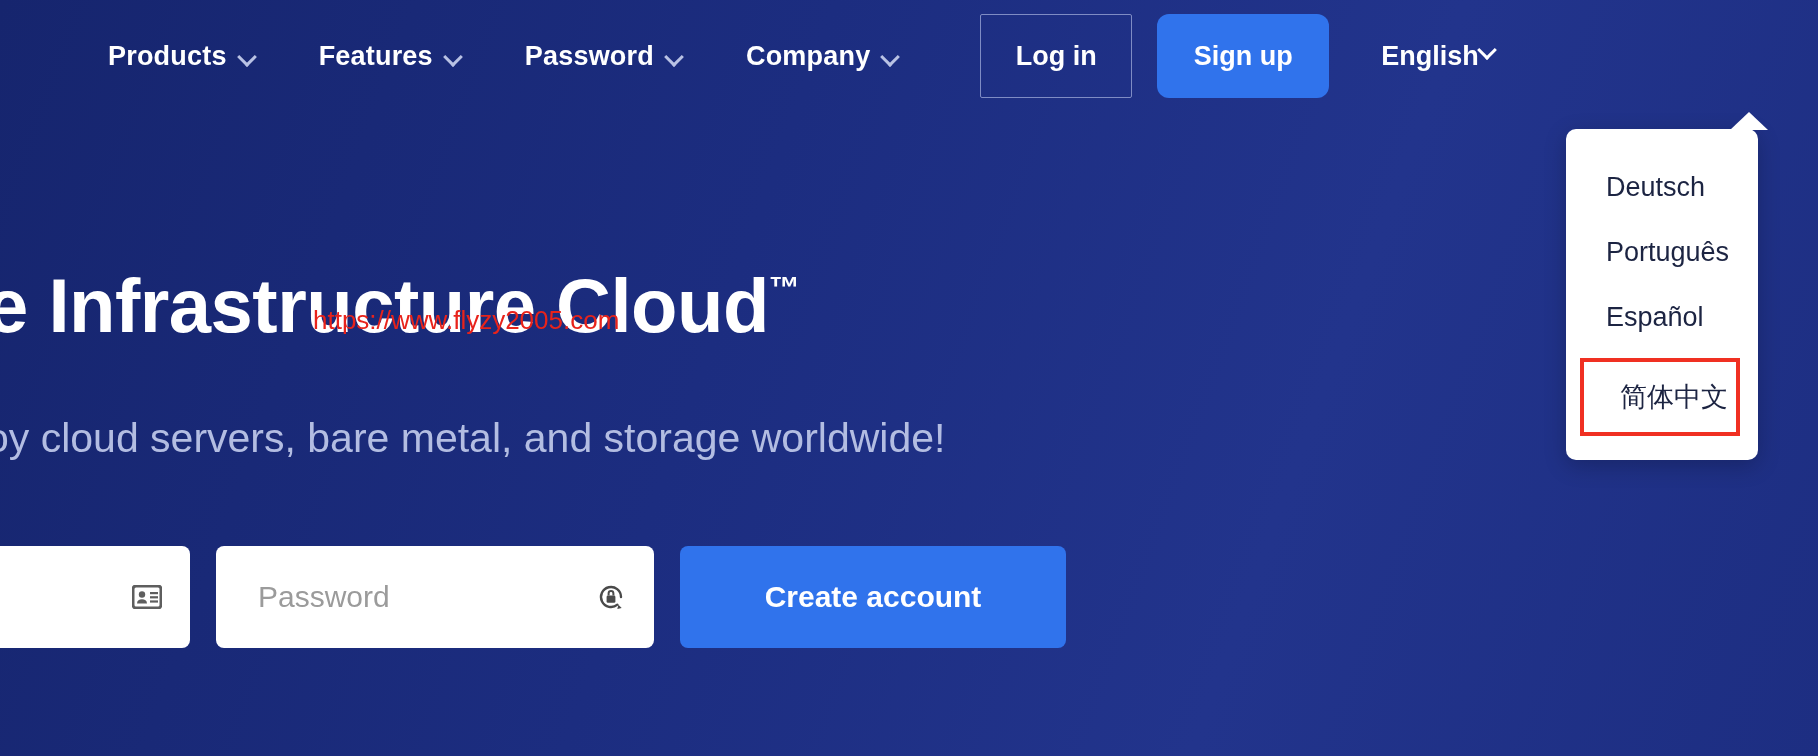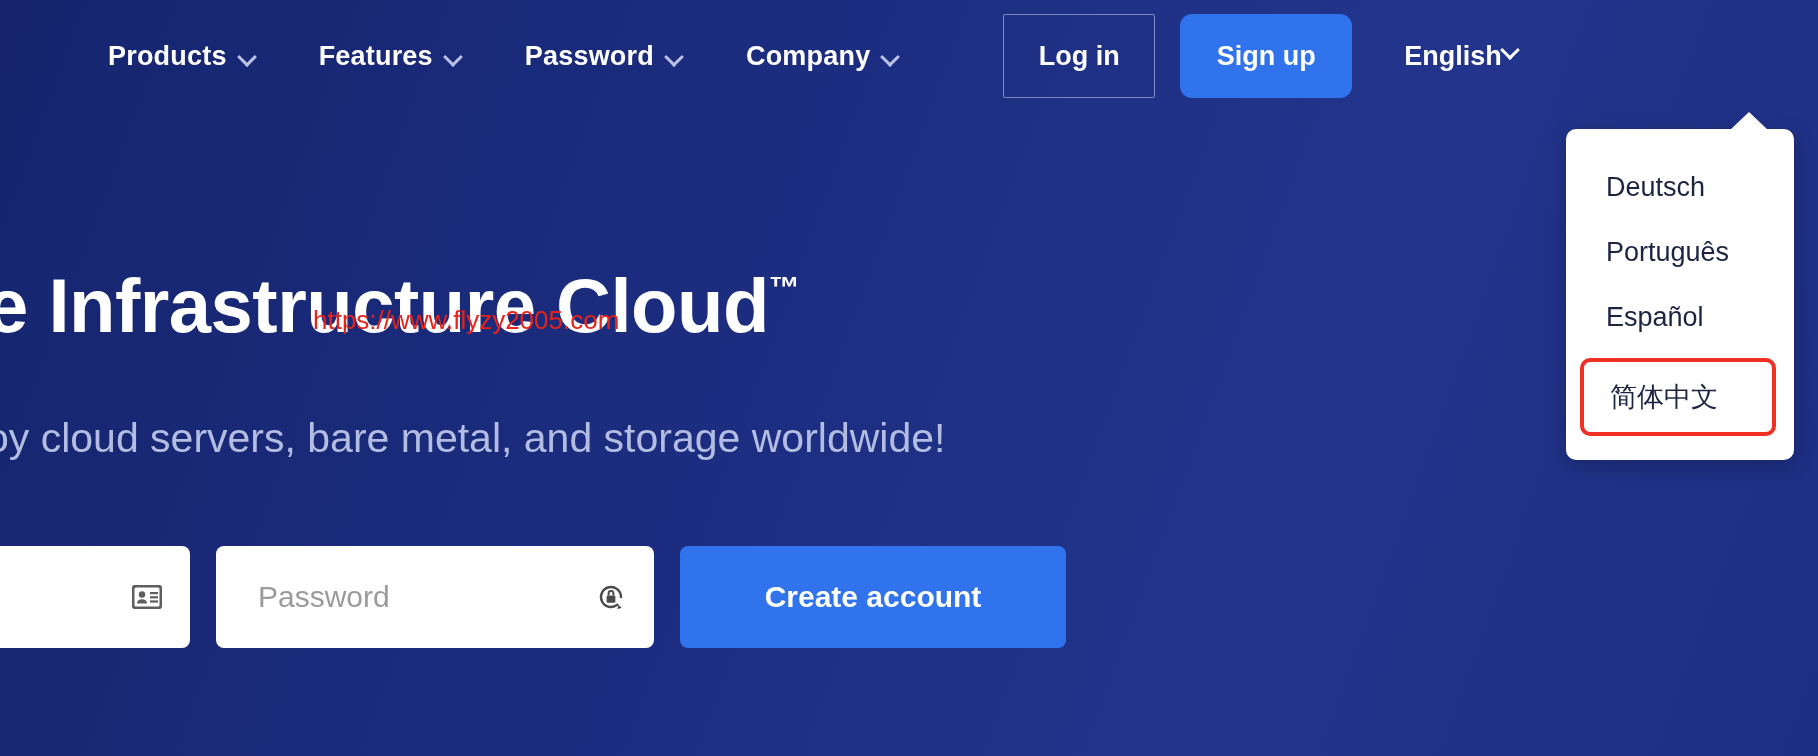--- a/index.html
+++ b/index.html
@@ -60,21 +60,21 @@
     transform: rotate(45deg);
   }
   .chev.bright::before {
     border-right-color: #ffffff;
     border-bottom-color: #ffffff;
   }
 
   .nav-actions {
     display: flex;
     align-items: center;
-    margin-left: 105px;
+    margin-left: 82px;
     gap: 25px;
   }
   .btn-login {
     width: 152px;
     height: 84px;
     border: 1px solid #7f8cc4;
     background: transparent;
     color: #ffffff;
     font-size: 27px;
     font-weight: bold;
@@ -102,21 +102,21 @@
     font-weight: bold;
     margin-left: 27px;
     cursor: pointer;
   }
 
   
   .lang-menu {
     position: absolute;
     top: 129px;
     left: 1566px;
-    width: 228px;
+    width: 192px;
     background: #ffffff;
     border-radius: 10px;
     box-shadow: 0 6px 22px rgba(0,0,0,0.22);
     padding: 26px 0 24px 0;
     z-index: 20;
   }
   .lang-caret {
     position: absolute;
     top: -17px;
     left: 164px;
@@ -127,23 +127,23 @@
   }
   .lang-option {
     padding: 17px 0 17px 40px;
     font-size: 27px;
     color: #1c2442;
     cursor: pointer;
     white-space: nowrap;
   }
   .lang-option.highlighted {
     margin: 8px 18px 0 14px;
-    padding: 17px 0 17px 26px;
+    padding: 17px 0 17px 36px;
     border: 4px solid #f03022;
-    border-radius: 10px;
+    border-radius: 0;
   }
 
   
   .hero-title {
     position: absolute;
     left: -14px;
     top: 262px;
     color: #ffffff;
     font-size: 76px;
     font-weight: bold;

